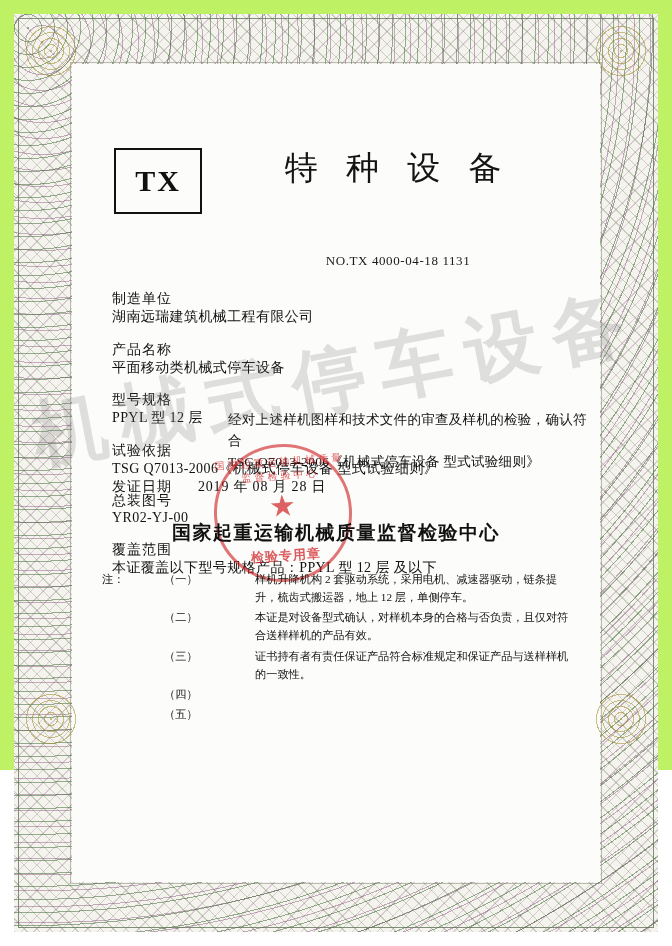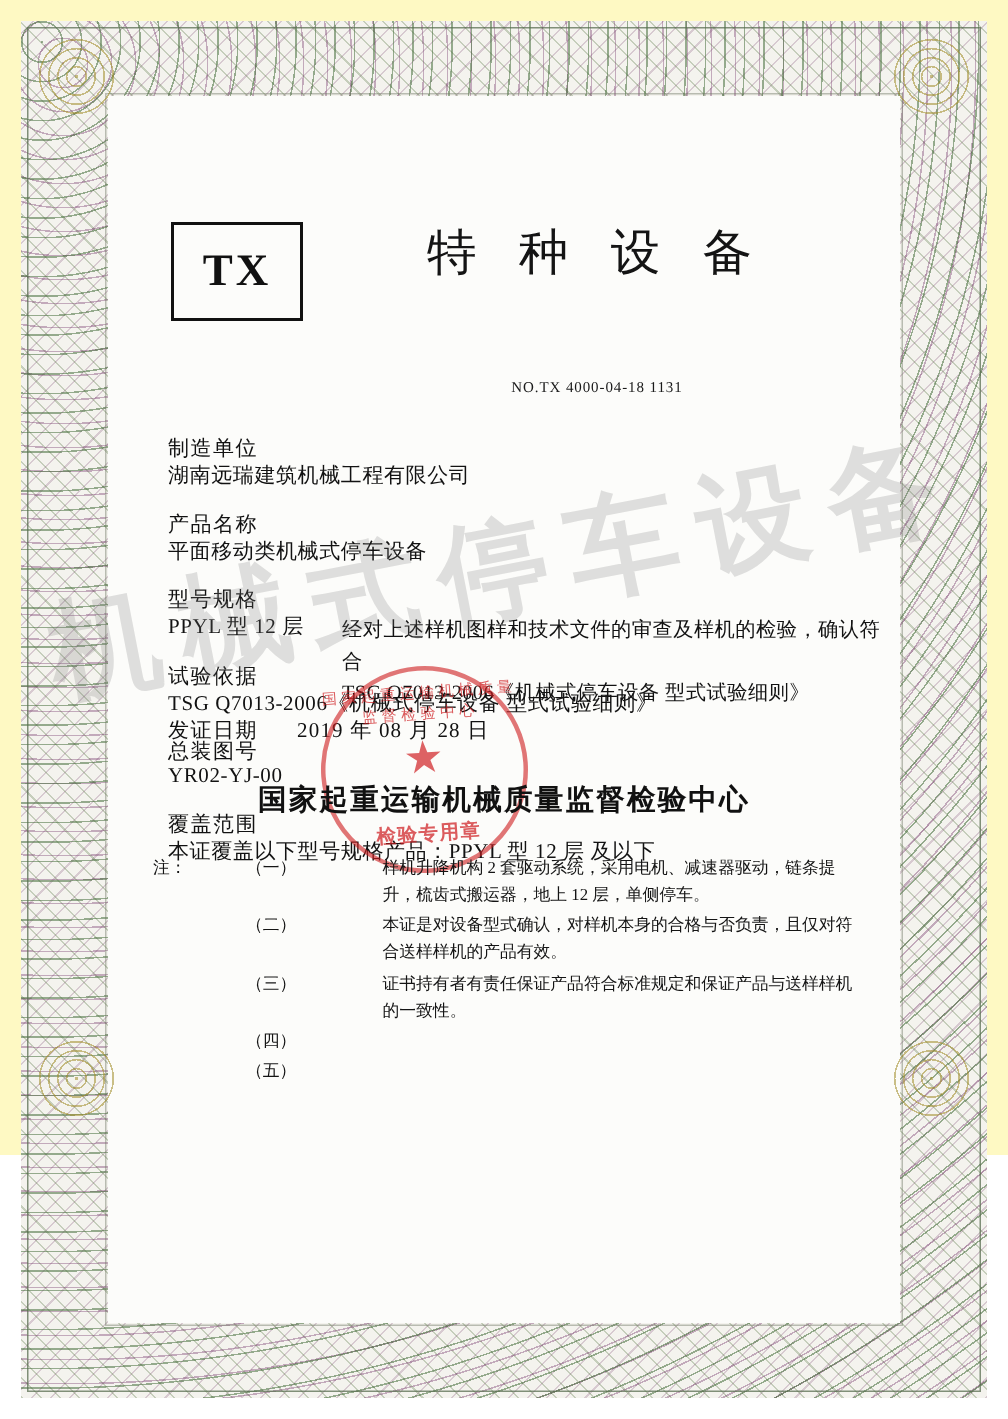--- a/index.html
+++ b/index.html
@@ -13,21 +13,21 @@
     font-family: "Liberation Serif", "DejaVu Serif", serif;
     position: relative;
     overflow: hidden;
   }
 
   
   .cert-page {
     position: absolute;
     left: 0; top: 0;
     width: 672px; height: 770px;
-    background: #fef9c3;
+    background: #bef264;
   }
 
   
   .border-frame {
     position: absolute;
     left: 14px; top: 14px;
     width: 644px; height: 918px;
     box-sizing: border-box;
     background:
       repeating-radial-gradient(circle at 14px 14px, rgba(70,110,60,0.55) 0 1px, rgba(255,255,255,0) 1px 13px),
@@ -107,21 +107,21 @@
     font-size: 36px;
     letter-spacing: 4px;
     font-weight: 700;
     color: #0d0d0d;
   }
   .cert-no {
     position: absolute;
     left: 130px; top: 183px;
     width: 380px;
     text-align: center;
-    font-size: 10px;
+    font-size: 13px;
     letter-spacing: 0.6px;
     color: #1a1a1a;
   }
 
   
   .fields {
     position: absolute;
     left: 34px; top: 220px;
     width: 470px;
   }

